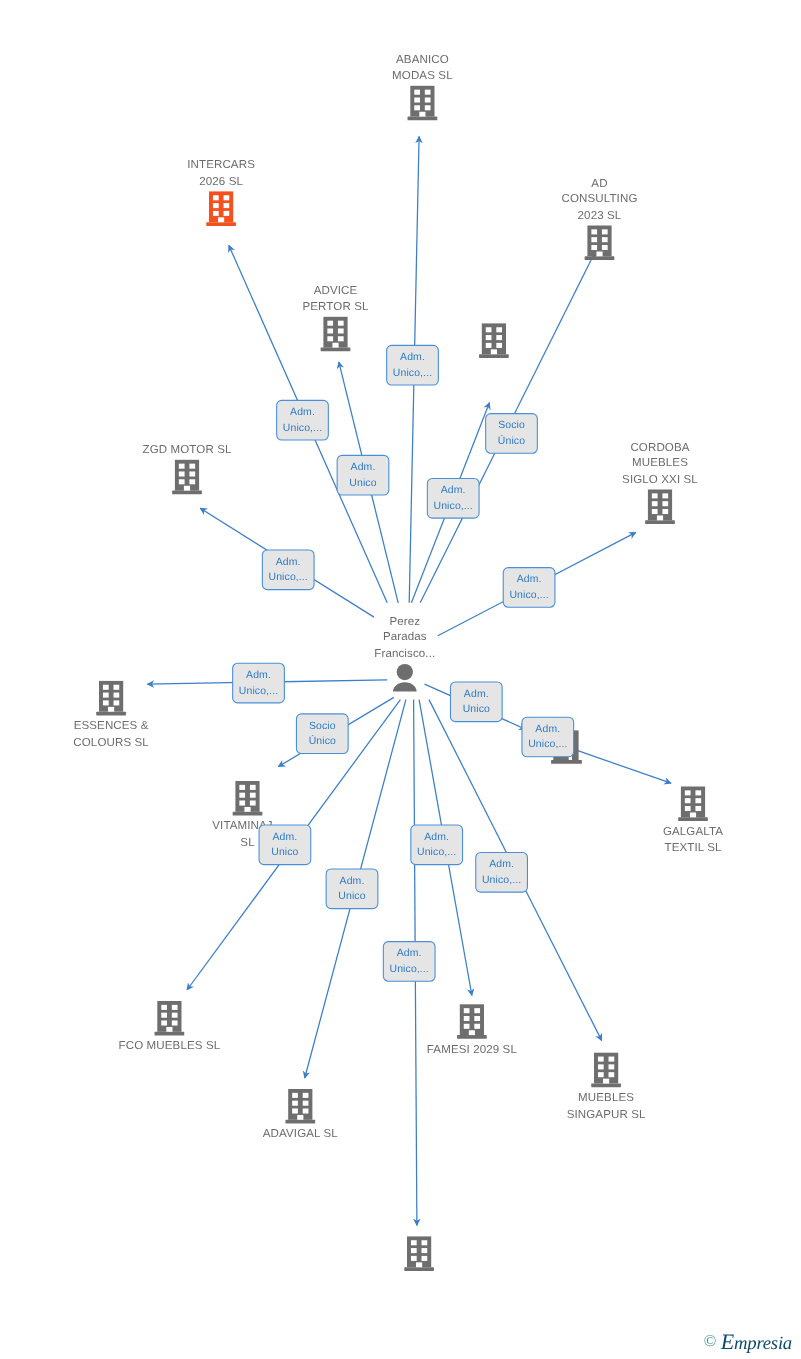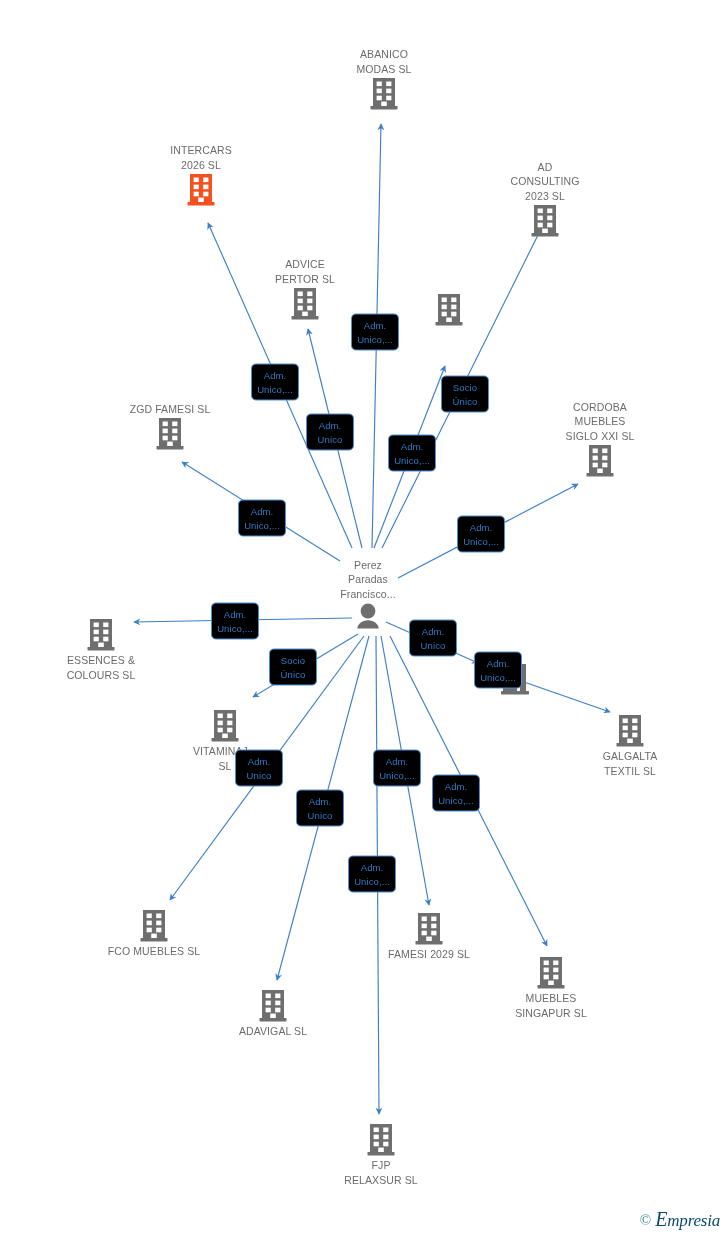--- a/index.html
+++ b/index.html
@@ -35,21 +35,21 @@
   }
   .node .lbl{display:block;white-space:pre-line;}
   .node .ico{display:block;margin:1px auto 0;}
   .node.co .ico{width:30px;height:34px;}
   .node.person .ico{width:34px;height:30px;}
   .node.below .lbl{margin-top:1px;}
   
   .elabel{
     position:absolute;
     box-sizing:border-box;
-    background:#000000;
+    background:#e5e5e5;
     border:1px solid #4a90d9;
     border-radius:5px;
     color:#2f7bc4;
     font-size:9.5px;
     line-height:14px;
     text-align:center;
     padding:4px 4px 3px;
     white-space:pre-line;
     min-width:48px;
     transform:translate(-50%,-50%);
@@ -198,21 +198,21 @@
             <g fill="#ffffff">
               <rect x="7.6" y="4.5" width="5.2" height="4.6"></rect>
               <rect x="17.2" y="4.5" width="5.2" height="4.6"></rect>
               <rect x="7.6" y="11.6" width="5.2" height="4.6"></rect>
               <rect x="17.2" y="11.6" width="5.2" height="4.6"></rect>
               <rect x="7.6" y="18.7" width="5.2" height="4.6"></rect>
               <rect x="17.2" y="18.7" width="5.2" height="4.6"></rect>
               <rect x="12.2" y="24.6" width="5.6" height="4.4"></rect>
             </g>
           </svg></span></div>
-      <div class="node co above" style="left: 170px; top: 401.5px;"><span class="lbl">ZGD FAMESI  SL</span><span><svg class="ico" viewBox="0 0 30 34" xmlns="http://www.w3.org/2000/svg">
+      <div class="node co above" style="left: 170px; top: 401.5px;"><span class="lbl">ZGD MOTOR  SL</span><span><svg class="ico" viewBox="0 0 30 34" xmlns="http://www.w3.org/2000/svg">
             <rect x="4" y="1" width="22" height="28" fill="#6e6e6e"></rect>
             <rect x="1.5" y="29" width="27" height="3.4" rx="0.6" fill="#6e6e6e"></rect>
             <g fill="#ffffff">
               <rect x="7.6" y="4.5" width="5.2" height="4.6"></rect>
               <rect x="17.2" y="4.5" width="5.2" height="4.6"></rect>
               <rect x="7.6" y="11.6" width="5.2" height="4.6"></rect>
               <rect x="17.2" y="11.6" width="5.2" height="4.6"></rect>
               <rect x="7.6" y="18.7" width="5.2" height="4.6"></rect>
               <rect x="17.2" y="18.7" width="5.2" height="4.6"></rect>
               <rect x="12.2" y="24.6" width="5.6" height="4.4"></rect>
@@ -338,22 +338,21 @@
             <rect x="1.5" y="29" width="27" height="3.4" rx="0.6" fill="#6e6e6e"></rect>
             <g fill="#ffffff">
               <rect x="7.6" y="4.5" width="5.2" height="4.6"></rect>
               <rect x="17.2" y="4.5" width="5.2" height="4.6"></rect>
               <rect x="7.6" y="11.6" width="5.2" height="4.6"></rect>
               <rect x="17.2" y="11.6" width="5.2" height="4.6"></rect>
               <rect x="7.6" y="18.7" width="5.2" height="4.6"></rect>
               <rect x="17.2" y="18.7" width="5.2" height="4.6"></rect>
               <rect x="12.2" y="24.6" width="5.6" height="4.4"></rect>
             </g>
-          </svg></span><span class="lbl">FJP
-RELAXSUR  SL</span></div>
+          </svg></span></div>
     </div>
 
   <div id="label-layer">
       <div class="elabel" style="left: 375px; top: 332px; border-color: rgb(74, 144, 217); color: rgb(47, 123, 196);">Adm.
 Unico,...</div>
       <div class="elabel" style="left: 275px; top: 382px; border-color: rgb(74, 144, 217); color: rgb(47, 123, 196);">Adm.
 Unico,...</div>
       <div class="elabel" style="left: 412px; top: 453px; border-color: rgb(74, 144, 217); color: rgb(47, 123, 196);">Adm.
 Unico,...</div>
       <div class="elabel" style="left: 330px; top: 432px; border-color: rgb(74, 144, 217); color: rgb(47, 123, 196);">Adm.

